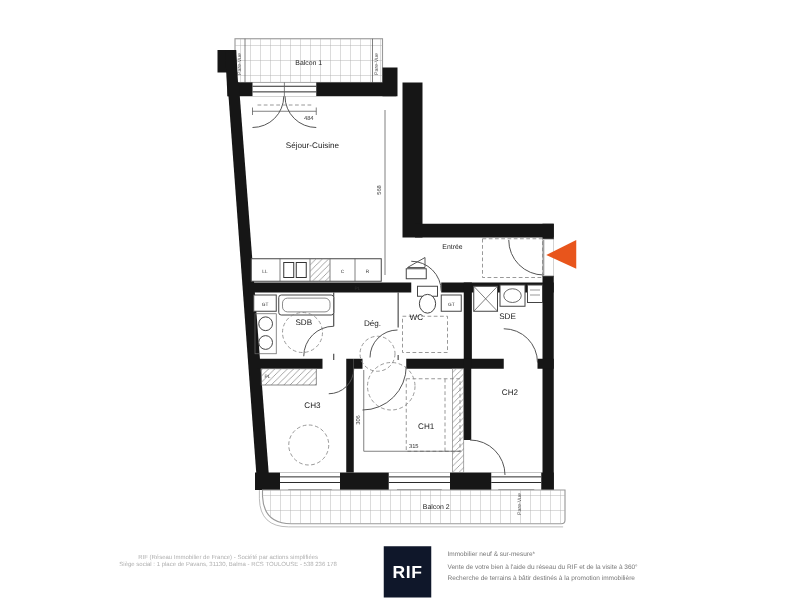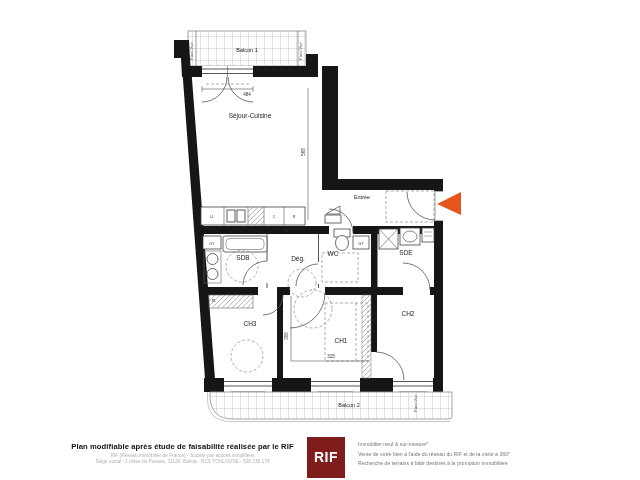--- a/index.html
+++ b/index.html
@@ -14,21 +14,21 @@
   .wall{fill:#161616;}
   .thin{stroke:#2b2b2b;stroke-width:0.8;fill:none;}
   .thinner{stroke:#555;stroke-width:0.6;fill:none;}
   .arc{stroke:#555;stroke-width:0.8;fill:none;}
   .dash{stroke:#8a8a8a;stroke-width:0.7;fill:none;stroke-dasharray:3 2;}
   .furn{stroke:#444;stroke-width:0.8;fill:#fff;}
   .footer{position:absolute;left:0;top:432px;width:640px;height:48px;}
   .f-left{position:absolute;left:55px;top:10px;width:255px;text-align:center;}
   .f-bold{font-size:7.6px;font-weight:bold;color:#111;letter-spacing:0.1px;}
   .f-small{font-size:4.8px;color:#b0b0b0;margin-top:1.5px;}
-  .f-logo{position:absolute;left:307px;top:5px;width:38px;height:41px;background:#7f1d1d;color:#fff;
+  .f-logo{position:absolute;left:307px;top:5px;width:38px;height:41px;background:#0f172a;color:#fff;
           font-weight:bold;font-size:14px;text-align:center;line-height:41px;letter-spacing:0.5px;}
   .f-right{position:absolute;left:358px;top:9px;width:230px;}
   .f-right div{font-size:5.2px;color:#777;margin-bottom:3.5px;}
 </style>
 </head>
 <body>
 
 <svg width="640" height="432" viewBox="0 0 640 432">
   <defs>
     <pattern id="grid" width="8" height="12" patternUnits="userSpaceOnUse">
@@ -222,21 +222,20 @@
     <path d="M210,392 H452 V416 Q452,419 449,419 H233 Q211,419 210,397 Z" fill="#fff" stroke="#999" stroke-width="0.9"></path>
     <path d="M210,392 H452 V416 Q452,419 449,419 H233 Q211,419 210,397 Z" fill="url(#grid)"></path>
     <path d="M207.5,392 V399 Q208,421.5 231,421.5 H450.5" fill="none" stroke="#bbb" stroke-width="0.8"></path>
     <text x="349" y="407" text-anchor="middle" class="small-label">Balcon 2</text>
     <text x="417" y="412" class="pv-label" transform="rotate(-90 417 412)">Pare-Vue</text>
   </g>
 </svg>
 
 <div class="footer">
   <div class="f-left">
-    <div class="f-bold">Plan modifiable après étude de faisabilité réalisée par le RIF</div>
     <div class="f-small">RIF (Réseau Immobilier de France) - Société par actions simplifiées</div>
     <div class="f-small">Siège social : 1 place de Pavans, 31130, Balma - RCS TOULOUSE - 538 236 178</div>
   </div>
   <div class="f-logo">RIF</div>
   <div class="f-right">
     <div>Immobilier neuf &amp; sur-mesure*</div>
     <div>Vente de votre bien à l'aide du réseau du RIF et de la visite à 360°</div>
     <div>Recherche de terrains à bâtir destinés à la promotion immobilière</div>
   </div>
 </div>

